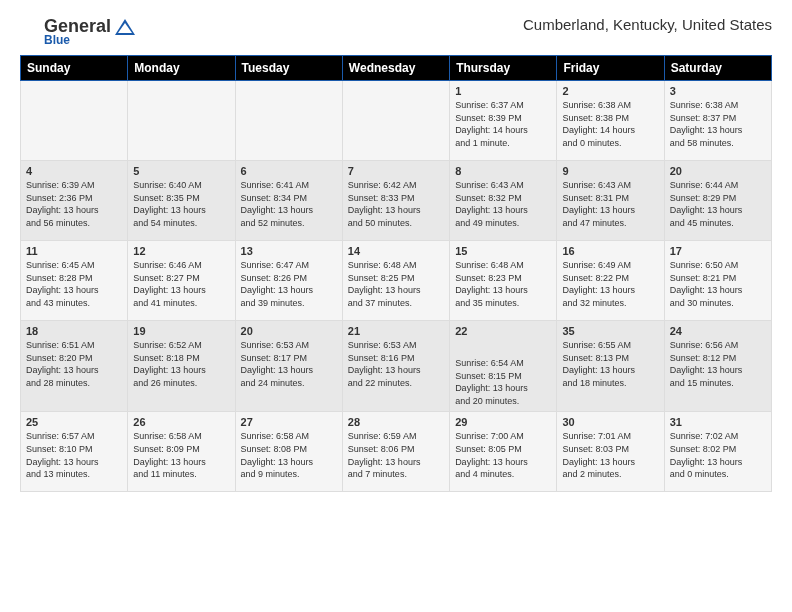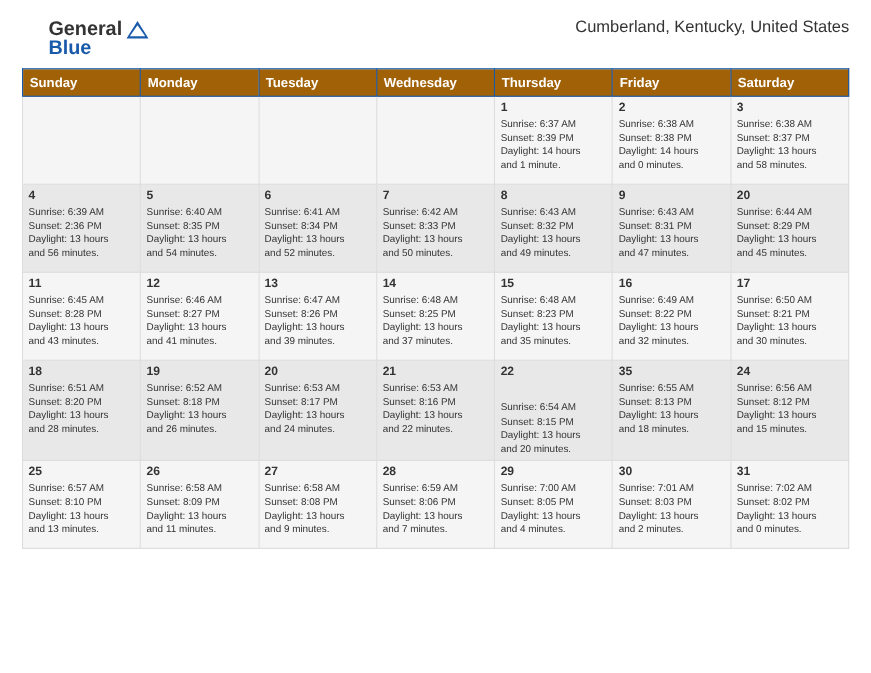--- a/index.html
+++ b/index.html
@@ -44,21 +44,21 @@
       font-size: 15px;
       color: #333;
       font-weight: normal;
     }
     .calendar {
       width: 100%;
       border-collapse: collapse;
       border: 1px solid #ccc;
     }
     .calendar th {
-      background-color: #a16207;
+      background-color: #000000;
       color: white;
       font-size: 12px;
       font-weight: bold;
       text-align: left;
       padding: 5px 6px;
       border: 1px solid #1a5aab;
       margin-left: 36px;
     }
     .calendar td {
       width: calc(100% / 7);
@@ -99,21 +99,21 @@
 <div class="header-area">
   <div class="logo">
     <div class="logo-text">
       <span style="font-size:18px;font-weight:bold;color:#333;">General</span>
 
       <svg class="logo-icon" viewBox="0 0 24 20">
         <polygon points="12,2 22,18 2,18" fill="#1a5aab"></polygon>
         <polygon points="12,6 19,16 5,16" fill="white"></polygon>
       </svg>
     </div>
-    <span style="font-size:18px;font-weight:bold;color:#1a5aab;margin-top:-4px;">Blue</span>
+    <span style="font-size:12px;font-weight:bold;color:#1a5aab;margin-top:-4px;">Blue</span>
   </div>
   <div class="title-area">
     <div class="subtitle">Cumberland, Kentucky, United States</div>
   </div>
 </div>
 
 <table class="calendar">
   <thead>
     <tr>
     <th>Sunday</th>

